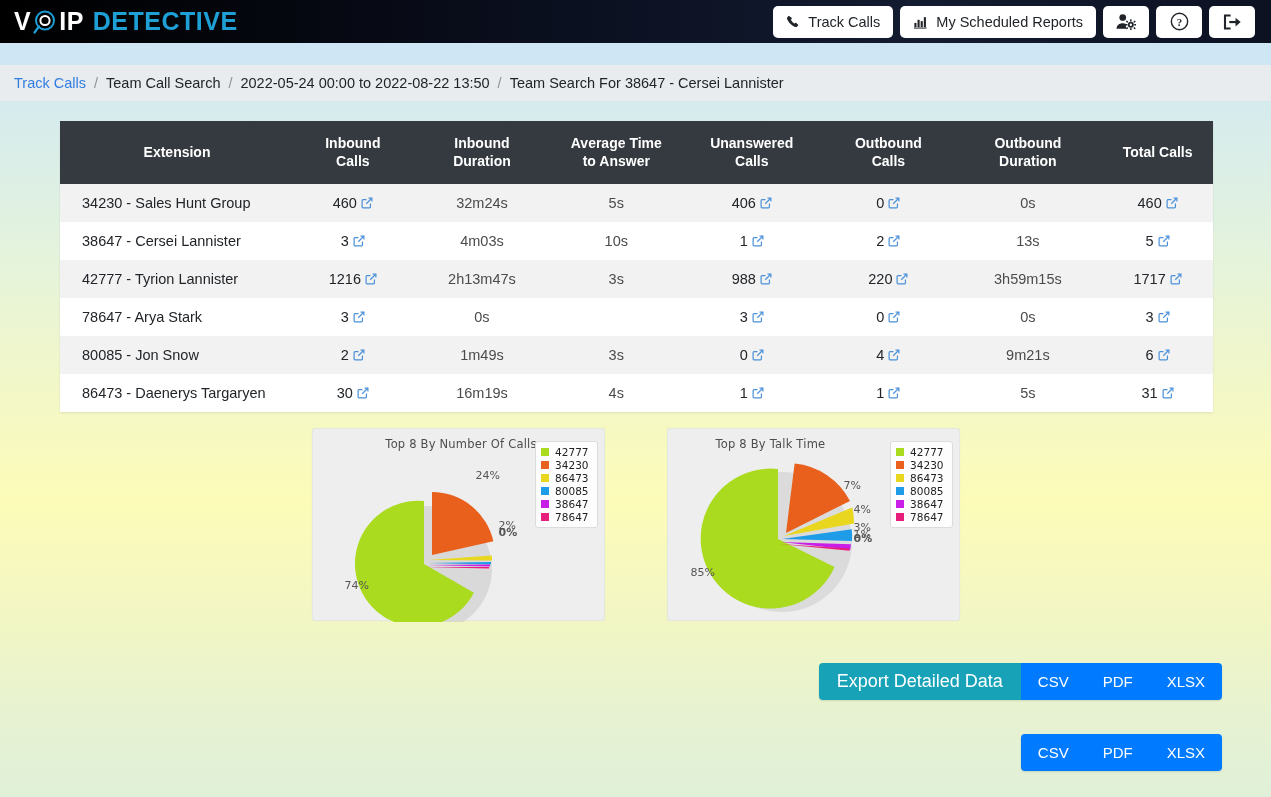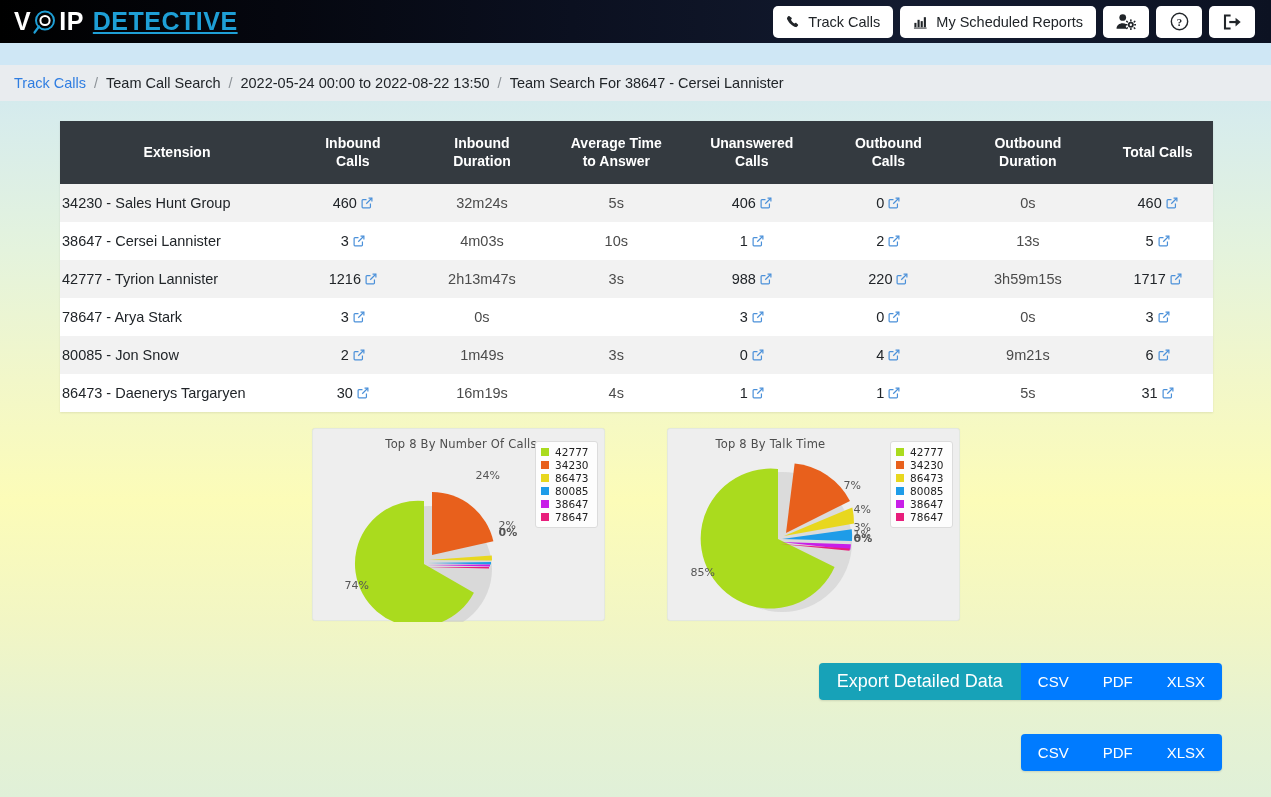--- a/index.html
+++ b/index.html
@@ -35,21 +35,21 @@
     height:43px;
     background:linear-gradient(to right,#000000 0%, #05070f 22%, #0b1020 45%, #131b30 72%, #0c1222 100%);
     display:flex; align-items:center;
     padding:0 16px 0 14px;
   }
   .logo { display:flex; align-items:center; gap:0px; user-select:none; }
   .logo-text {
     font-size:25px; font-weight:bold; letter-spacing:0.5px;
     color:#ffffff; line-height:1;
   }
-  .logo-blue { color:#1e9fd6;text-decoration:underline; }
+  .logo-blue { color:#1e9fd6; }
   .logo-mark { position:relative; width:26px; height:26px; margin:0 1px; display:inline-block; vertical-align:middle;}
   .logo-mark svg { position:absolute; top:0; left:0; }
 
   .nav-right { margin-left:auto; display:flex; align-items:center; gap:7px; }
   .nav-btn {
     background:#ffffff;
     border:none;
     border-radius:5px;
     height:32px;
     padding:0 13px;
@@ -95,21 +95,21 @@
   }
   thead th.ext-col { text-align:center; }
   tbody td {
     padding:11px 14px;
     font-size:14.5px;
     color:#212529;
     text-align:center;
     border:none;
     white-space:nowrap;
   }
-  tbody td.ext { text-align:left; padding-left:2px; }
+  tbody td.ext { text-align:left; padding-left:22px; }
   tbody tr:nth-child(odd)  { background:#f2f2f2; }
   tbody tr:nth-child(even) { background:#ffffff; }
   .cellnum { display:inline-flex; align-items:center; gap:4px; justify-content:center; }
   .extlink { color:#4a90d9; display:inline-block; line-height:0; cursor:pointer; }
   .dur { color:#4b4b4b; }
 
   
   col.c0 { width:20.3%; }
   col.c1 { width:10.2%; }
   col.c2 { width:12.2%; }

